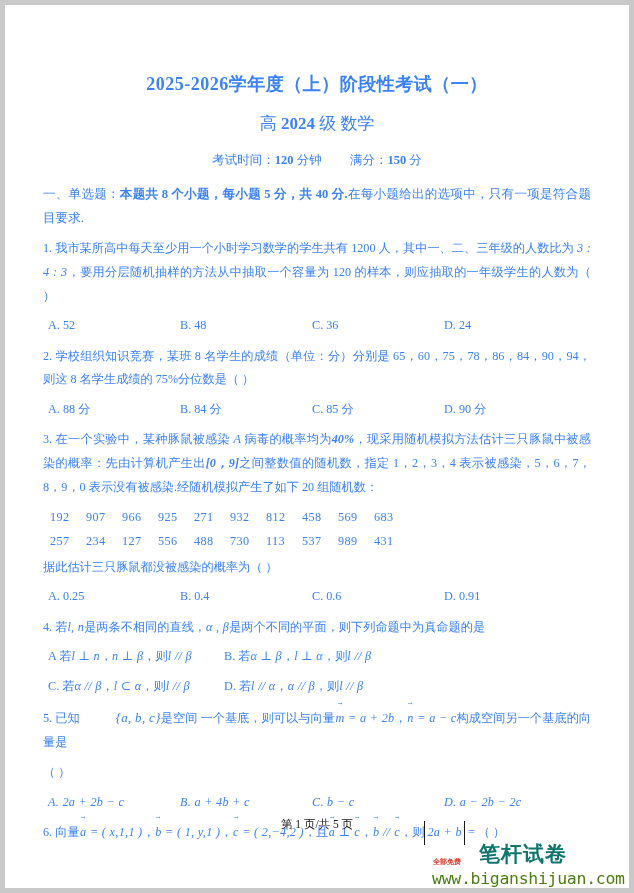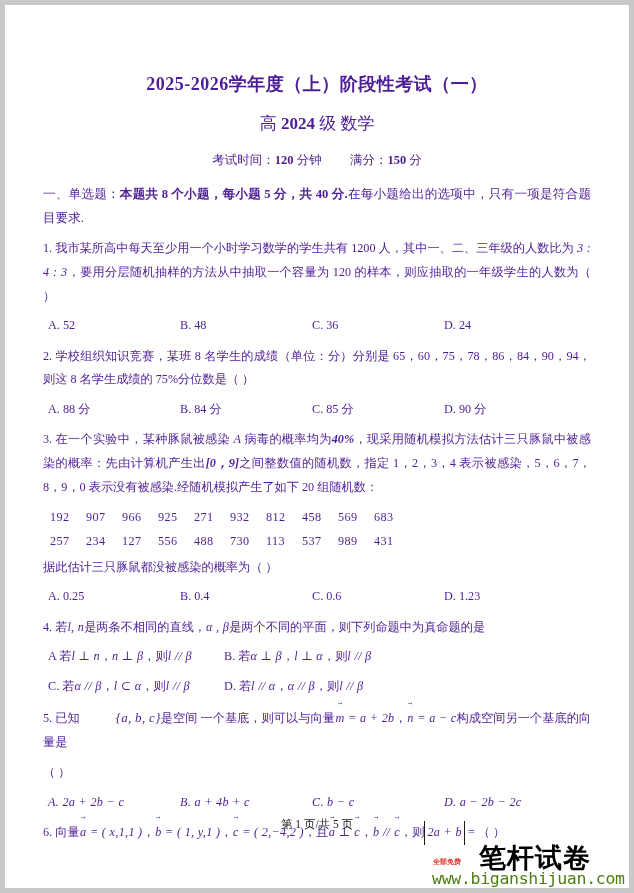--- a/index.html
+++ b/index.html
@@ -18,21 +18,21 @@
     left: 5px;
     top: 5px;
     width: 624px;
     height: 883px;
     background: #ffffff;
     overflow: hidden;
   }
   .inner {
     position: relative;
     padding: 0 38px;
-    color: #4c1d95;
+    color: #3b82f6;
   }
 
   
   .doc-title {
     text-align: center;
     font-size: 18px;
     font-weight: bold;
     letter-spacing: 0.5px;
     margin-top: 68px;
     line-height: 1.3;
@@ -139,23 +139,23 @@
     position: absolute;
     right: 6px;
     top: 838px;
     width: 192px;
     height: 52px;
   }
   .logo-cn {
     position: absolute;
     left: 48px;
     top: -3px;
-    font-size: 27px;
+    font-size: 21px;
     font-weight: bold;
-    color: #000000;
+    color: #0f766e;
     letter-spacing: 1px;
     font-family: "Liberation Sans", sans-serif;
     white-space: nowrap;
   }
   .logo-badge {
     position: absolute;
     left: 2px;
     top: 14px;
     font-size: 7px;
     color: #d8392b;
@@ -248,21 +248,21 @@
       <span>431</span>
     </div>
 
     <div class="q">
       <span>据此估计三只豚鼠都没被感染的概率为（    ）</span>
     </div>
     <div class="opts">
       <div>A. 0.25</div>
       <div>B. 0.4</div>
       <div>C. 0.6</div>
-      <div>D. 1.23</div>
+      <div>D. 0.91</div>
     </div>
 
     <div class="q">
       <span>4.</span><span> 若</span><span class="math">l, n</span><span>是两条不相同的直线，</span><span class="math">α , β</span><span>是两个不同的平面，则下列命题中为真命题的是</span>
     </div>
     <div class="opts wide">
       <div><span>A</span><span> 若</span><span class="math">l ⊥ n</span><span>，</span><span class="math">n ⊥ β</span><span>，则</span><span class="math">l // β</span></div>
       <div><span>B.</span><span> 若</span><span class="math">α ⊥ β</span><span>，</span><span class="math">l ⊥ α</span><span>，则</span><span class="math">l // β</span></div>
     </div>
     <div class="opts wide">

